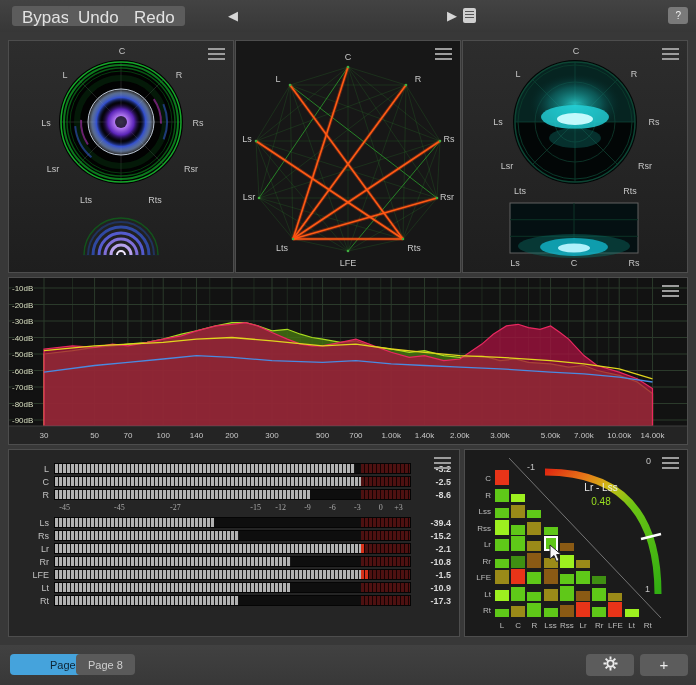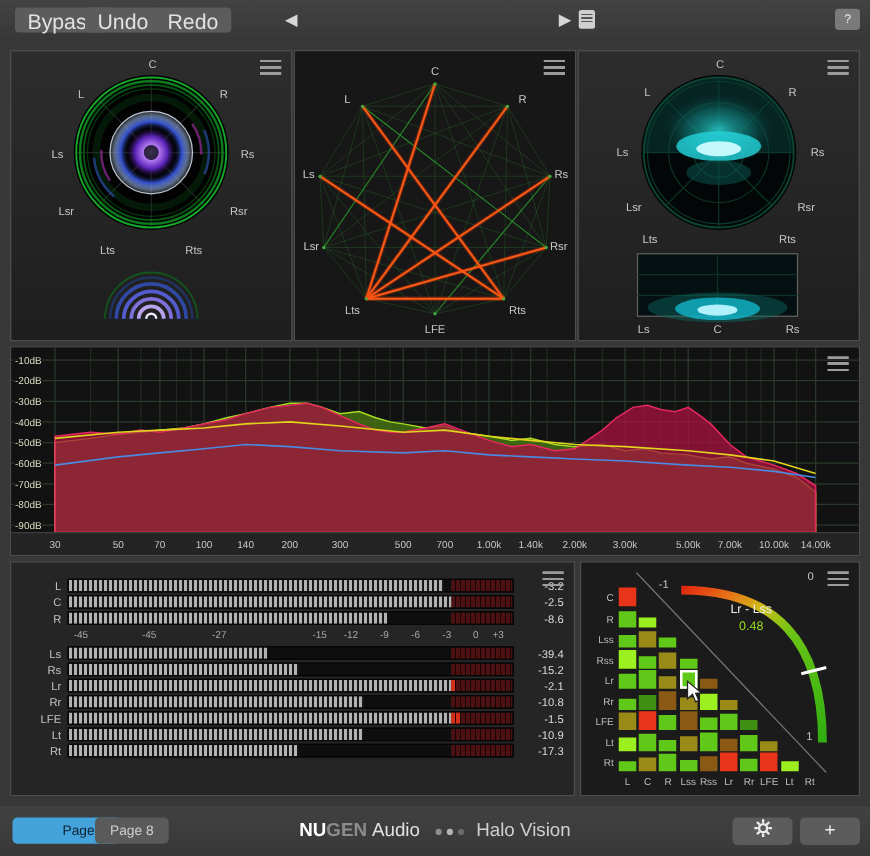--- a/index.html
+++ b/index.html
@@ -24,22 +24,22 @@
         background:repeating-linear-gradient(180deg,#9c9c9c 0 2px,rgba(0,0,0,0) 2px 5px);}
   .sl{position:absolute;font-size:9px;color:#c6c6c6;transform:translate(-50%,-50%);white-space:nowrap;}
   
   .meter-rows{position:absolute;left:10px;right:8px;top:12px;}
   .mrow{display:flex;align-items:center;height:13px;}
   .mlabel{width:30px;text-align:right;padding-right:5px;font-size:9px;color:#c2c2c2;flex:none;}
   .mbar{flex:1;height:9px;position:relative;background:#0e0e0e;border:1px solid #050505;overflow:hidden;}
   .mlit{position:absolute;left:0;top:0;bottom:0;background:repeating-linear-gradient(90deg,#b2b2b2 0 3px,#191919 3px 4px);}
   .mredbase{position:absolute;top:0;bottom:0;background:repeating-linear-gradient(90deg,#4e1111 0 3px,#160303 3px 4px);}
   .mredlit{position:absolute;top:0;bottom:0;background:repeating-linear-gradient(90deg,#d83018 0 3px,#2a0606 3px 4px);}
-  .mval{width:36px;text-align:right;font-size:9px;color:#d8d8d8;padding-left:4px;flex:none;}
-  .scalerow{position:relative;height:15px;}
+  .mval{width:36px;text-align:right;font-size:9px;color:#d8d8d8;padding-left:4px;flex:none;font-weight:bold;}
+  .scalerow{position:relative;height:15px;font-family:Liberation Serif, serif;}
   .scaleinner{position:absolute;left:35px;right:40px;top:0;bottom:0;}
   .stick{position:absolute;top:2px;transform:translateX(-50%);font-size:8px;color:#a8a8a8;}
   
   .mx-cell{position:absolute;box-sizing:border-box;}
   .mx-cell.sel{border:2px solid #ffffff;}
   .mx-rowlabel{position:absolute;width:24px;text-align:right;font-size:8px;color:#bdbdbd;height:10px;line-height:10px;}
   .mx-collabel{position:absolute;width:18px;text-align:center;font-size:8px;color:#bdbdbd;height:10px;line-height:10px;}
   .mx-pair{position:absolute;left:86px;top:32px;width:100px;text-align:center;font-size:10px;color:#ececec;}
   .mx-val{position:absolute;left:86px;top:46px;width:100px;text-align:center;font-size:10px;color:#9adf20;}
   .mx-svg{position:absolute;left:0;top:0;}
@@ -525,23 +525,20 @@
         <div class="mx-cell" style="left: 159.6px; top: 159px; width: 14px; height: 8px; background: rgb(157, 240, 31);"></div>
       </div>
     <svg class="mx-cursor" style="left:84px;top:94px" width="14" height="20">
       <polygon points="1,1 1,15 5,11.5 7.5,17.5 10,16.3 7.6,10.6 12,10.3" fill="#f8f8f8" stroke="#222" stroke-width="1"></polygon>
     </svg>
   </div>
 
   <div class="footer">
     <button class="pagebtn active" style="left:10px">Page 1</button>
     <button class="pagebtn" style="left:76px">Page 8</button>
-    <div class="brand">
-      <span class="nu">NU</span><span class="gen">GEN</span><span class="audio">Audio</span><span class="dots"><span class="dot" style="background:#8d8d8d"></span><span class="dot" style="background:#b4b4b4"></span><span class="dot" style="background:#6a6a6a"></span></span><span class="product">Halo Vision</span>
-    </div>
     <button class="sqbtn" style="right:62px">
       <svg width="15" height="15" viewBox="0 0 16 16">
         <g stroke="#ededed" stroke-width="2" fill="none">
           <circle cx="8" cy="8" r="3.4"></circle>
           <path d="M8 0.5v3M8 12.5v3M0.5 8h3M12.5 8h3M2.8 2.8l2.2 2.2M11 11l2.2 2.2M13.2 2.8L11 5M5 11l-2.2 2.2"></path>
         </g>
       </svg>
     </button>
     <button class="sqbtn" style="right:8px"><span>+</span></button>
   </div>

